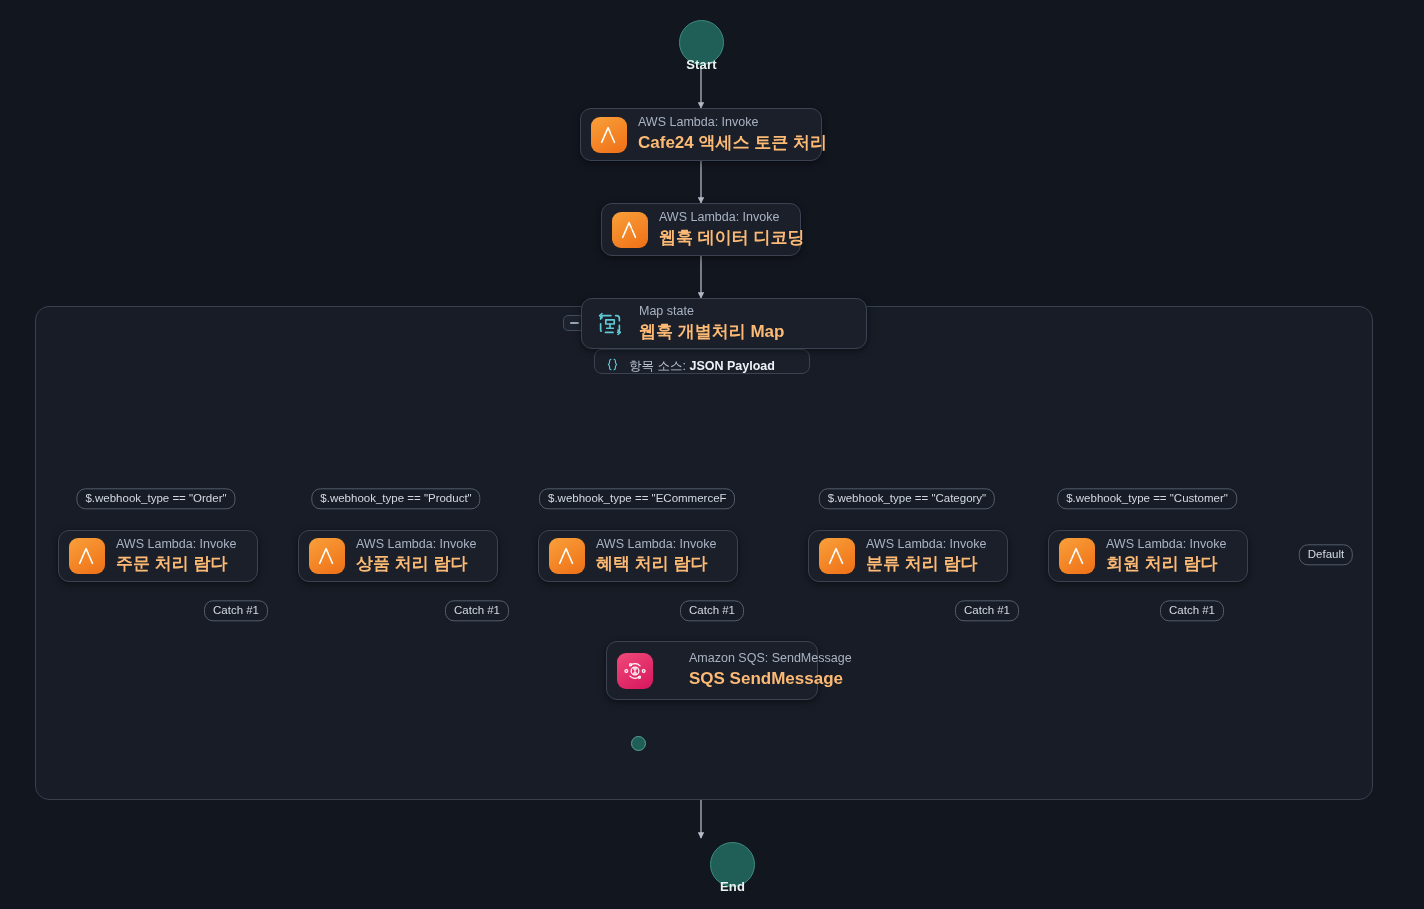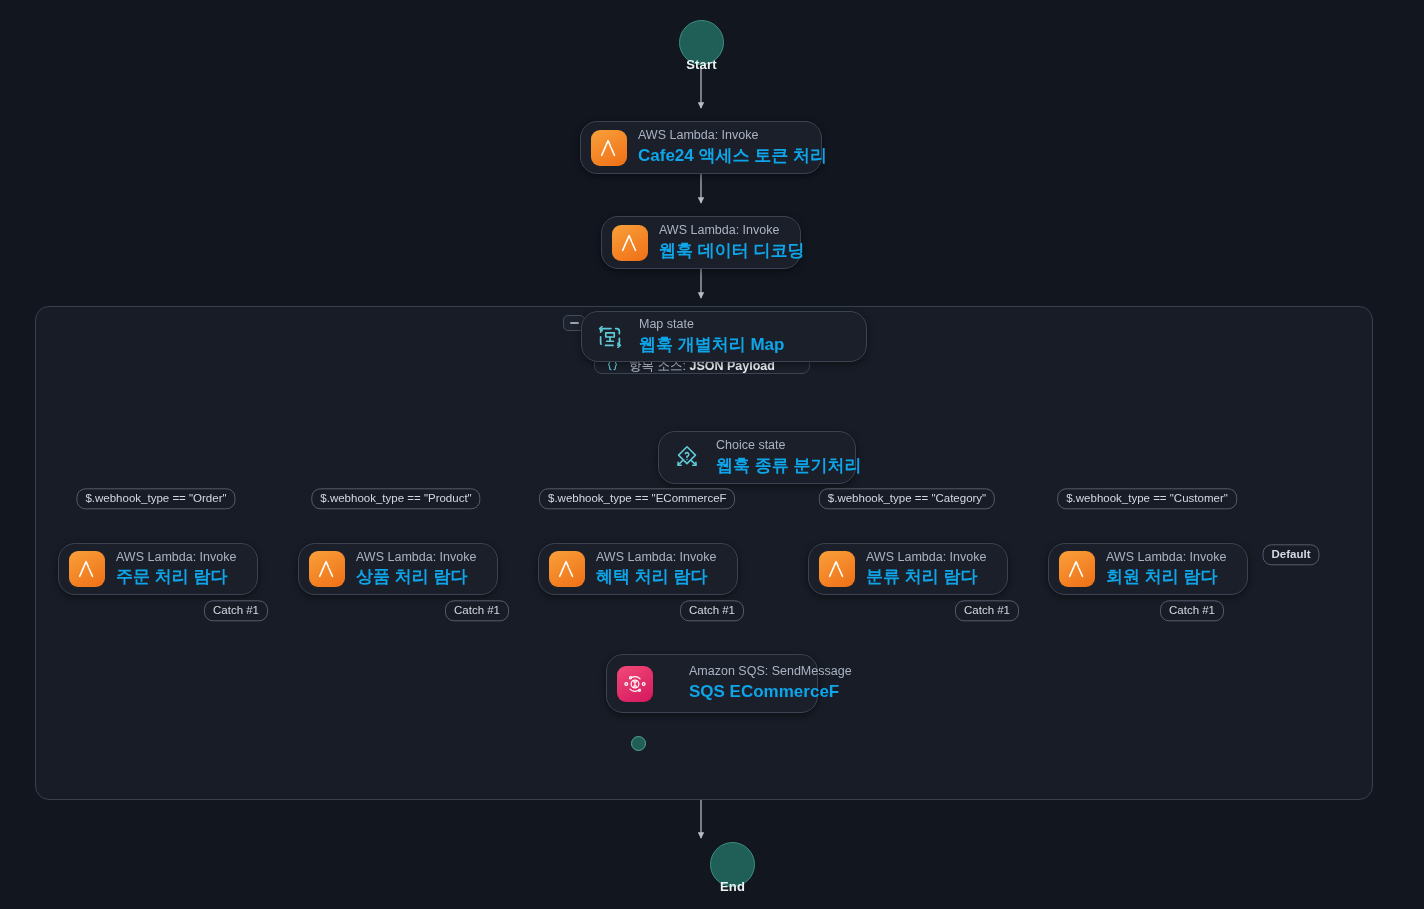--- a/index.html
+++ b/index.html
@@ -67,42 +67,41 @@
   }
 
   
   .state-card {
     position: absolute;
     display: flex;
     align-items: center;
     gap: 11px;
     padding: 9px 16px 9px 10px;
     border: 1px solid #3b4352;
-    border-radius: 17px;
+    border-radius: 11px;
     background: #1a1f2a;
     box-sizing: border-box;
     box-shadow: 0 2px 7px rgba(0,0,0,.45);
-    margin-top: 13px;
   }
   .state-text {
     display: flex;
     flex-direction: column;
     gap: 1px;
     min-width: 0;
   }
   .state-type {
     font-size: 12.5px;
     color: #aab3c2;
     line-height: 1.25;
     white-space: nowrap;
   }
   .state-title {
     font-size: 17px;
     font-weight: bold;
-    color: #0ea5e9;
+    color: #fdba74;
     line-height: 1.3;
     white-space: nowrap;
   }
 
   
   .svc-icon {
     width: 36px;
     height: 36px;
     border-radius: 9px;
     flex: 0 0 36px;
@@ -306,44 +305,27 @@
         <path d="M8 3 C6 3 6 6 6 7 C6 9 4.5 10 4.5 10 C4.5 10 6 11 6 13 C6 14 6 17 8 17"></path>
         <path d="M12 3 C14 3 14 6 14 7 C14 9 15.5 10 15.5 10 C15.5 10 14 11 14 13 C14 14 14 17 12 17"></path>
       </svg>
     </span>
     <span class="is-label">
       <span>항목 소스:</span>
       <b>JSON Payload</b>
     </span>
   </div>
 
-  <div class="state-card" style="left:658px; top:418px; width:198px; height:53px;">
-    <span class="svc-icon plain">
-      <svg width="30" height="30" viewBox="0 0 32 32" fill="none" stroke="#5fc9d6" stroke-width="1.7" stroke-linecap="round" stroke-linejoin="round">
-        <path d="M16 4 L25 13 L16 22 L7 13 Z"></path>
-        <path d="M14.2 11.3 A2 2 0 1 1 16 14.3 V15.4"></path>
-        <circle cx="16" cy="17.6" r="0.7" fill="#5fc9d6" stroke="none"></circle>
-        <path d="M11 19 L6.5 23.5"></path>
-        <path d="M6.5 20.5 L6.5 23.8 L9.8 23.8"></path>
-        <path d="M21 19 L25.5 23.5"></path>
-        <path d="M25.5 20.5 L25.5 23.8 L22.2 23.8"></path>
-      </svg>
-    </span>
-    <span class="state-text">
-      <span class="state-type">Choice state</span>
-      <span class="state-title">웹훅 종류 분기처리</span>
-    </span>
-  </div>
 
   <div class="edge-label" style="left:156px; top:499px;">$.webhook_type == "Order"</div>
   <div class="edge-label" style="left:396px; top:499px;">$.webhook_type == "Product"</div>
   <div class="edge-label" style="left:637px; top:499px;">$.webhook_type == "ECommerceF</div>
   <div class="edge-label" style="left:907px; top:499px;">$.webhook_type == "Category"</div>
   <div class="edge-label" style="left:1147px; top:499px;">$.webhook_type == "Customer"</div>
-  <div class="edge-label" style="left:1291px; top:555px;font-weight:bold;">Default</div>
+  <div class="edge-label" style="left:1326px; top:555px;">Default</div>
 
   <div class="state-card" style="left:58px; top:530px; width:200px; height:52px;">
     <span class="svc-icon lambda">
       <svg width="22" height="22" viewBox="0 0 24 24" fill="none" stroke="#fff" stroke-width="1.7" stroke-linecap="round" stroke-linejoin="round">
         <path d="M4 20 L11 4 L13.6 10"></path>
         <path d="M14.2 11.4 L18 20"></path>
       </svg>
     </span>
     <span class="state-text">
       <span class="state-type">AWS Lambda: Invoke</span>
@@ -417,21 +399,21 @@
         <circle cx="13" cy="13" r="4.2"></circle>
         <path d="M11.4 10.8 h3.2 M11.4 15.2 h3.2 M13 10.8 v4.4"></path>
         <circle cx="3.6" cy="13" r="1.5"></circle>
         <circle cx="22.4" cy="13" r="1.5"></circle>
         <circle cx="8.2" cy="6.2" r="1.1"></circle>
         <circle cx="17.8" cy="19.8" r="1.1"></circle>
       </svg>
     </span>
     <span class="state-text">
       <span class="state-type">Amazon SQS: SendMessage</span>
-      <span class="state-title">SQS ECommerceF</span>
+      <span class="state-title">SQS SendMessage</span>
     </span>
   </div>
 
   <div class="connector-dot" style="left:631px; top:736px;"></div>
 
   <div class="terminal" style="left:710px; top:842px; width:45px; height:45px;">
     <span>End</span>
   </div>
 
 </div>

